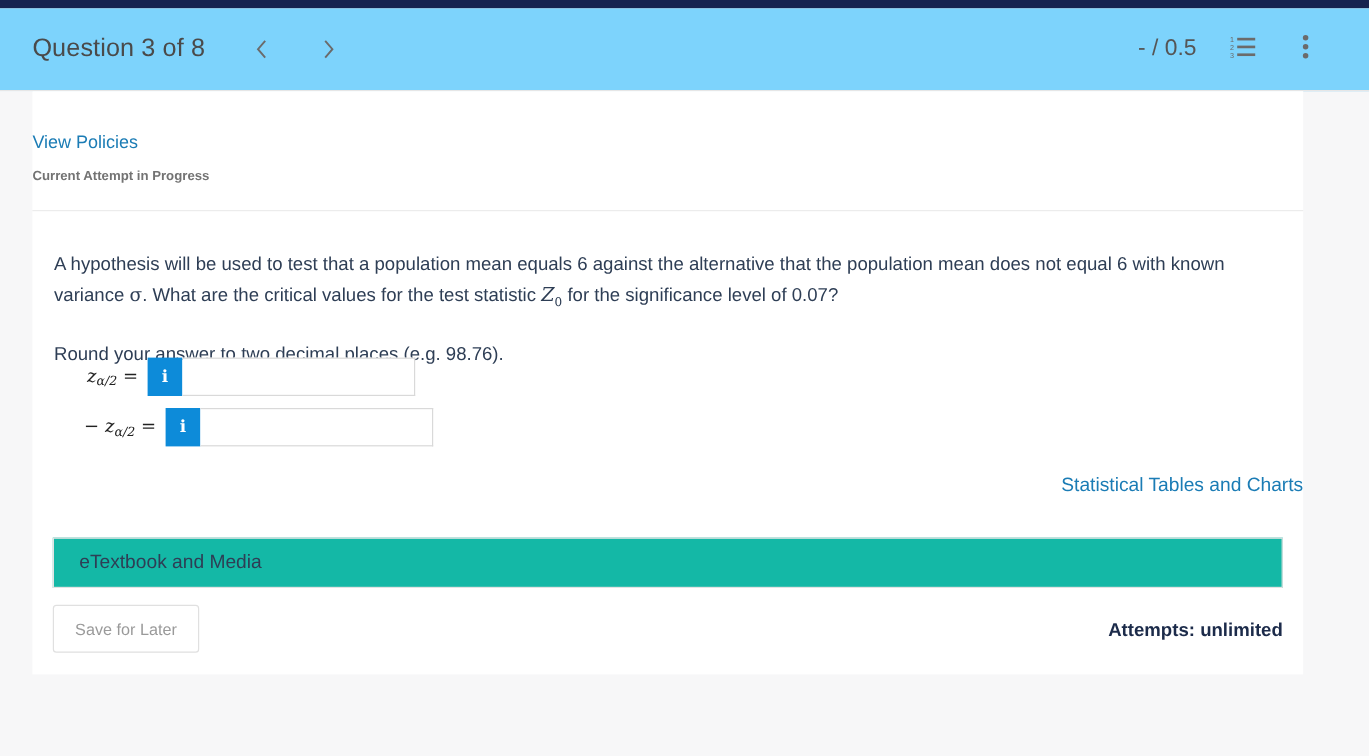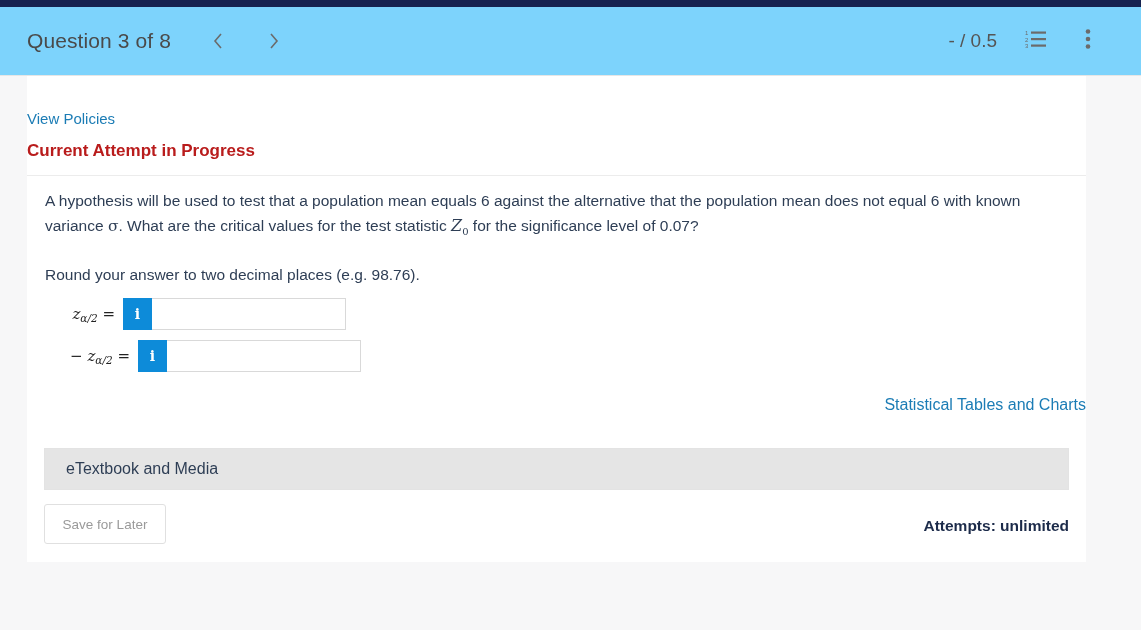--- a/index.html
+++ b/index.html
@@ -77,37 +77,38 @@
   }
   .view-policies {
     position: absolute; left: 0; top: 6px;
     font-size: 15px;
     color: #1b7cb5;
     cursor: pointer;
     margin-top: 28px;
   }
   .attempt-title {
     position: absolute; left: 0; top: 65px;
-    font-size: 17px;
+    font-size: 11px;
     font-weight: bold;
-    color: #b91c1c;
+    color: #737373;
   }
   .divider {
     position: absolute; left: 0; top: 99px;
     width: 1059px; height: 1px;
     background: #ececec;
   }
   .q-body {
     position: absolute; left: 18px; top: 112px;
     width: 1020px;
   }
   .q-text {
     font-size: 15.5px;
     line-height: 25px;
     color: #2e3e55;
+    margin-top: 20px;
   }
   .q-text .mathvar {
     font-family: "DejaVu Serif", serif;
     font-style: normal;
     font-size: 16px;
   }
   .sigma { font-family: "DejaVu Serif", serif; }
   .q-round {
     margin-top: 22px;
     font-size: 15.5px;
@@ -167,21 +168,21 @@
 
   .stat-link {
     position: absolute; right: 0; top: 320px;
     font-size: 16px;
     color: #1b7cb5;
     cursor: pointer;
   }
   .etext-bar {
     position: absolute; left: 17px; top: 372px;
     width: 1025px; height: 42px;
-    background: #e5e5e5;
+    background: #14b8a6;
     border: 1px solid #e3e3e3;
     display: flex; align-items: center;
     padding-left: 21px;
     font-size: 16px;
     color: #2e3e55;
     cursor: pointer;
   }
   .footer-row {
     position: absolute; left: 17px; top: 428px;
     width: 1025px; height: 44px;

